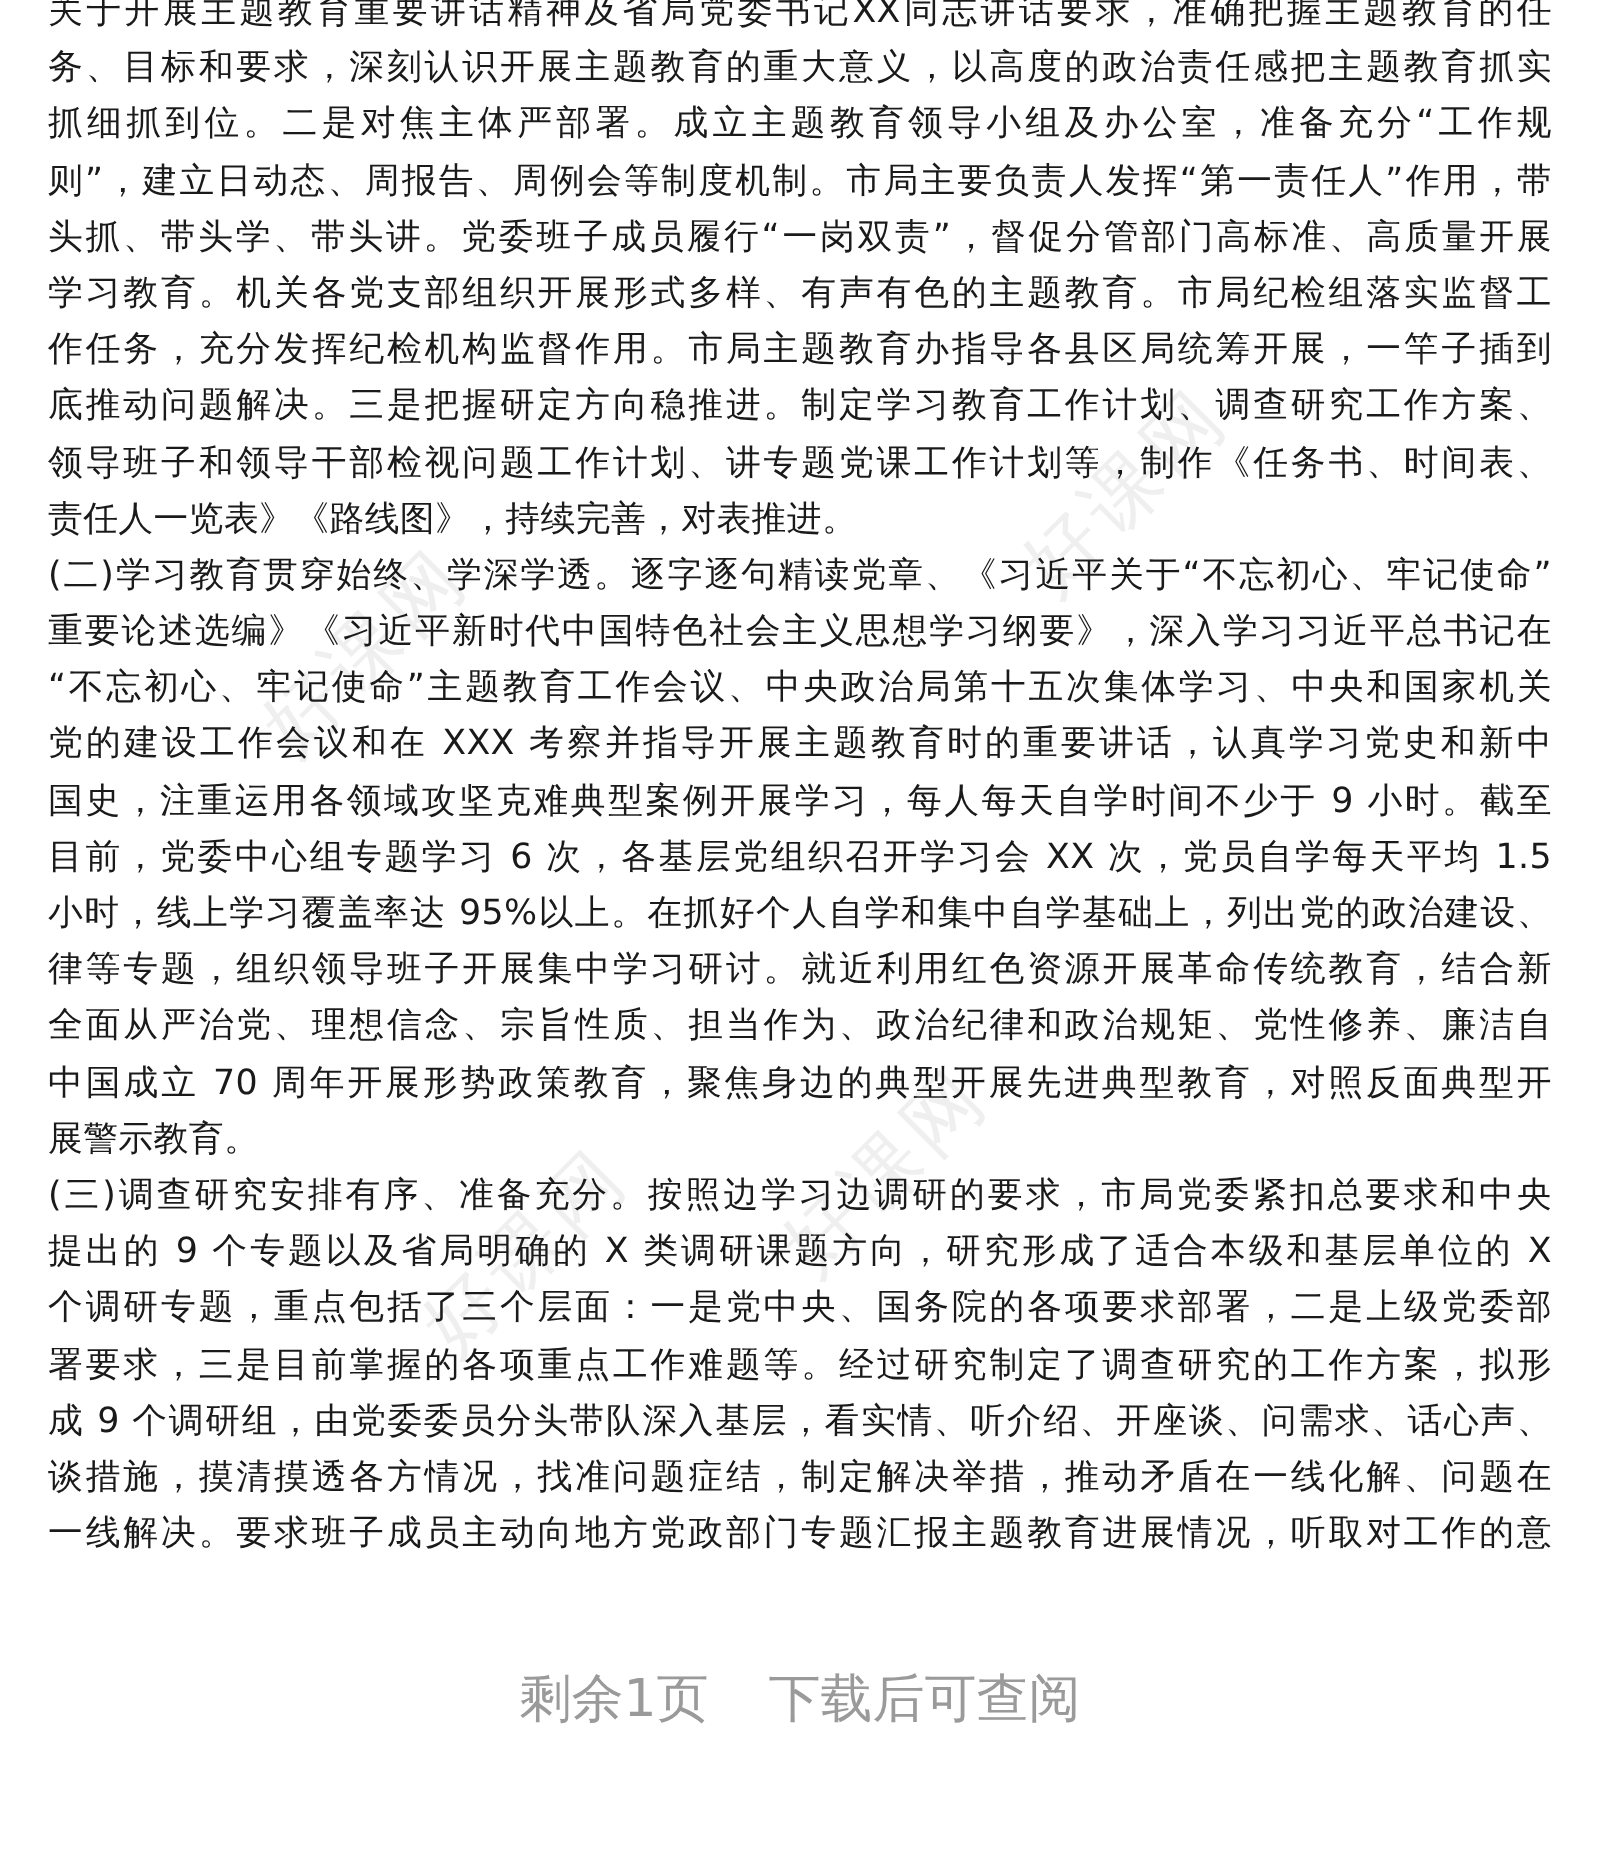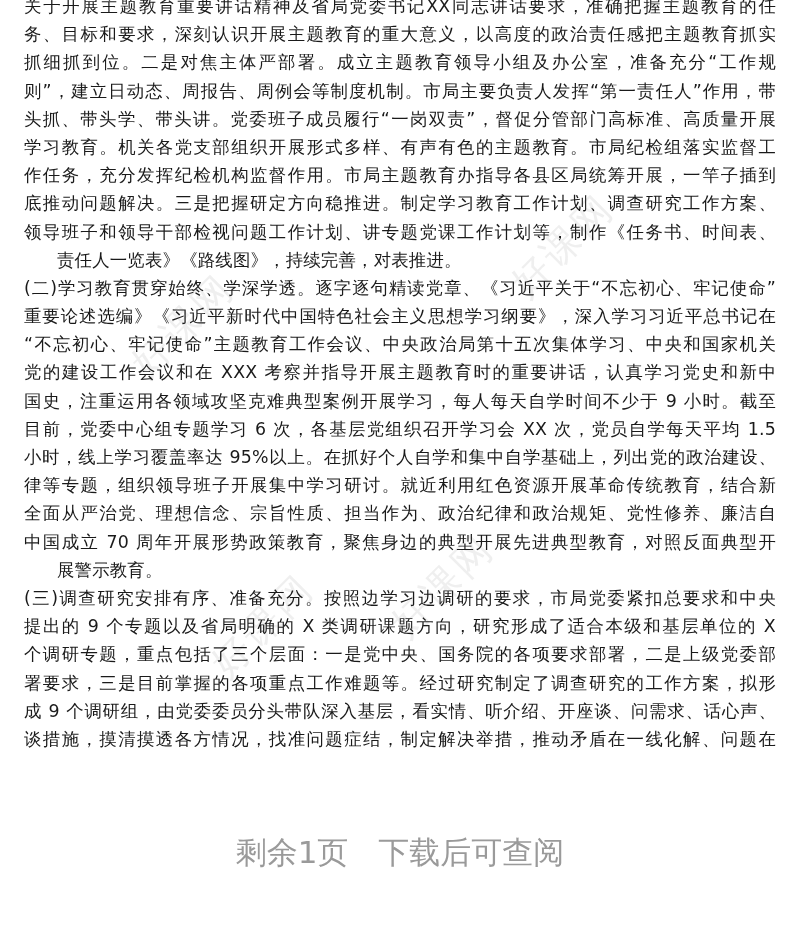--- a/index.html
+++ b/index.html
@@ -26,38 +26,37 @@
       height: 28.2px;
       line-height: 28.2px;
       font-size: 17.4px;
       white-space: nowrap;
       text-align: justify;
       text-align-last: justify;
       letter-spacing: 0.2px;
     }
     .line.last {
       text-align-last: left;
-      margin-left: 33px;
     }
     .watermark {
       position: absolute;
       color: rgba(180,180,180,0.22);
       font-size: 38px;
       transform: rotate(-45deg);
       pointer-events: none;
       white-space: nowrap;
       letter-spacing: 4px;
     }
     .footer {
       position: absolute;
       left: 0;
       top: 832px;
       width: 800px;
       text-align: center;
-      font-size: 31px;
+      font-size: 26px;
       color: #9a9a9a;
       word-spacing: 0;
     }
     .footer .gap {
       display: inline-block;
       width: 30px;
     }
   </style>
 </head>
 <body>
@@ -88,17 +87,18 @@
     <div class="line">律等专题，组织领导班子开展集中学习研讨。就近利用红色资源开展革命传统教育，结合新</div>
     <div class="line">全面从严治党、理想信念、宗旨性质、担当作为、政治纪律和政治规矩、党性修养、廉洁自</div>
     <div class="line">中国成立 70 周年开展形势政策教育，聚焦身边的典型开展先进典型教育，对照反面典型开</div>
     <div class="line last">展警示教育。</div>
     <div class="line">(三)调查研究安排有序、准备充分。按照边学习边调研的要求，市局党委紧扣总要求和中央</div>
     <div class="line">提出的 9 个专题以及省局明确的 X 类调研课题方向，研究形成了适合本级和基层单位的 X</div>
     <div class="line">个调研专题，重点包括了三个层面：一是党中央、国务院的各项要求部署，二是上级党委部</div>
     <div class="line">署要求，三是目前掌握的各项重点工作难题等。经过研究制定了调查研究的工作方案，拟形</div>
     <div class="line">成 9 个调研组，由党委委员分头带队深入基层，看实情、听介绍、开座谈、问需求、话心声、</div>
     <div class="line">谈措施，摸清摸透各方情况，找准问题症结，制定解决举措，推动矛盾在一线化解、问题在</div>
+    <div class="line">一线解决。要求班子成员主动向地方党政部门专题汇报主题教育进展情况，听取对工作的意</div>
   </div>
 
 <div class="footer">
   <span>剩余1页</span><span class="gap"></span><span>下载后可查阅</span>
 </div>
 
 </body></html>

